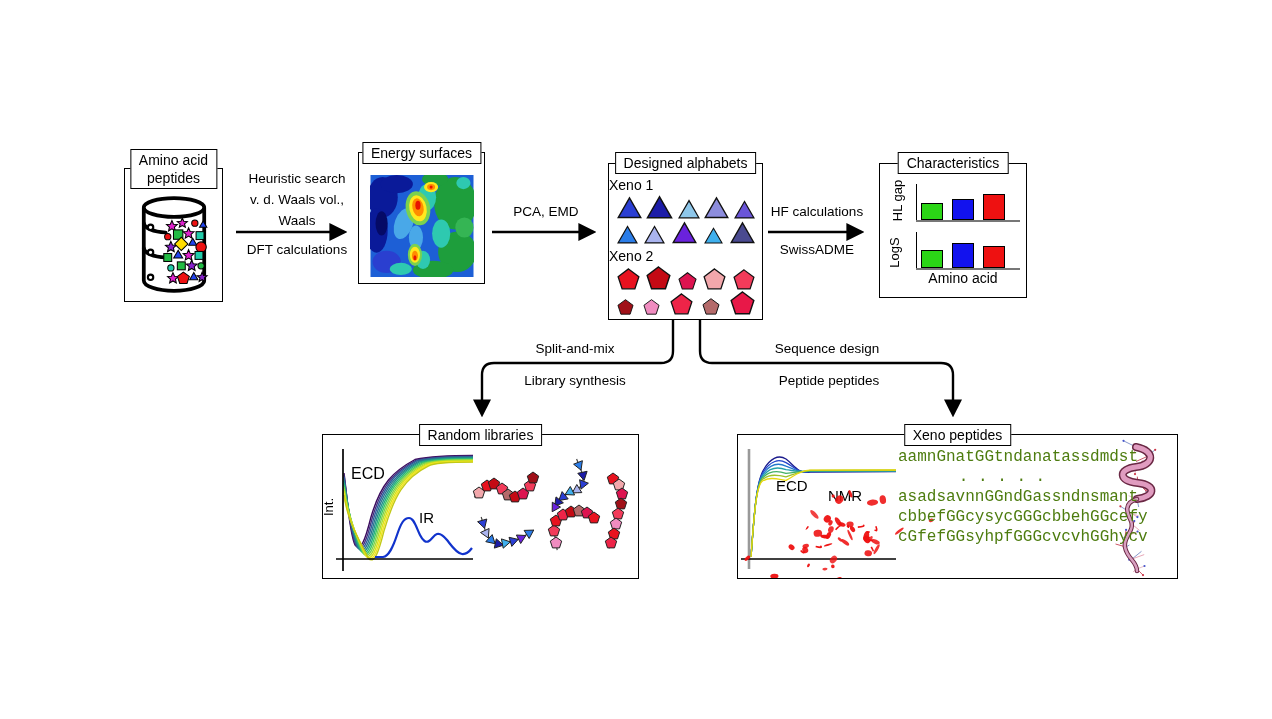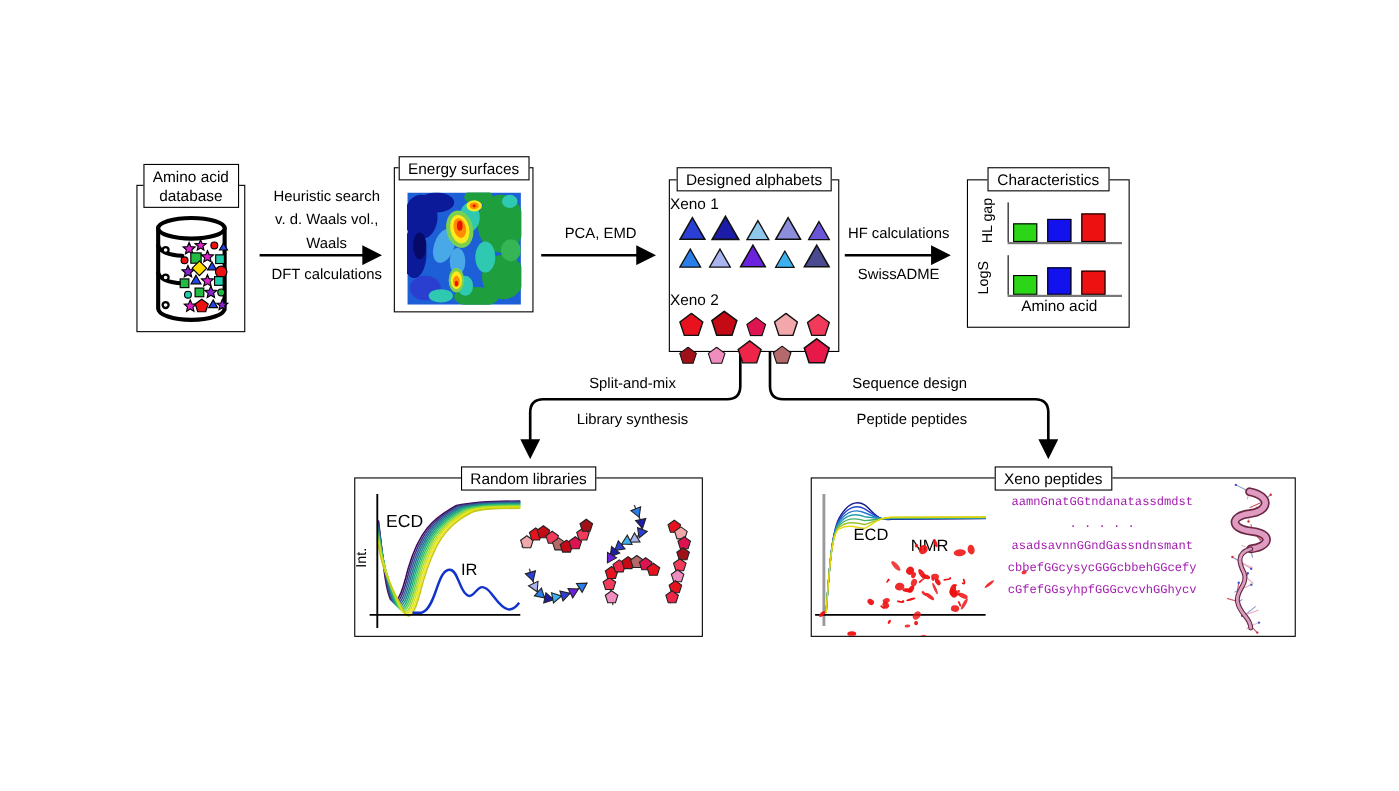--- a/index.html
+++ b/index.html
@@ -39,21 +39,21 @@
   .mini-chart .bars{position:absolute;left:41px;top:25px;width:84px;height:31px;
                     display:flex;justify-content:space-between;align-items:flex-end;}
   .mini-chart .hax{position:absolute;left:36px;top:56px;width:104px;border-top:2px solid #777;}
   .bar{width:22px;border:1.3px solid #000;box-sizing:border-box;}
   .vlab{position:absolute;width:70px;text-align:center;font-size:13px;transform:rotate(-90deg);}
   .xlab{position:absolute;left:20px;width:126px;top:106px;text-align:center;font-size:14px;}
   
   #random-lib .label-box,#xeno-pep .label-box{top:-11px;}
   .fillsvg{position:absolute;left:0;top:0;}
   .seq-block{position:absolute;left:160px;top:12px;width:208px;text-align:center;
-             font-family:"Liberation Mono",monospace;font-size:11px;line-height:20px;color:#a21caf;}
+             font-family:"Liberation Mono",monospace;font-size:16px;line-height:20px;color:#4d7c0f;}
   .svgtext{font-family:"Liberation Sans",sans-serif;fill:#000;}
 </style>
 </head>
 <body>
 
 <div class="canvas">
 
   <svg class="overlay" width="1272" height="719">
     <defs>
       <marker id="ah" viewBox="0 0 10 10" refX="7" refY="5" markerWidth="7.5" markerHeight="7.5" orient="auto">
@@ -75,21 +75,21 @@
   <div class="flabel" style="left:737px;top:203px;">HF calculations</div>
   <div class="flabel" style="left:737px;top:241px;">SwissADME</div>
   <div class="flabel" style="left:495px;top:340px;">Split-and-mix</div>
   <div class="flabel" style="left:495px;top:372px;">Library synthesis</div>
   <div class="flabel" style="left:747px;top:340px;">Sequence design</div>
   <div class="flabel" style="left:749px;top:372px;">Peptide peptides</div>
 
   <div class="node" id="amino-db">
     <div class="label-box">
       <div>Amino acid</div>
-      <div>database</div>
+      <div>peptides</div>
     </div>
     <svg class="cylinder" width="78" height="100" viewBox="0 0 74 96">
       <path d="M 8,12 L 8,82 A 29 10 0 0 0 66,82 L 66,12" fill="#fff" stroke="#000" stroke-width="3.6" stroke-linecap="round"></path>
       <ellipse cx="37" cy="12" rx="29" ry="9" fill="#fff" stroke="#000" stroke-width="3.6"></ellipse>
       <path d="M 8,27 C 9,32 17,35.5 29,36" fill="none" stroke="#000" stroke-width="3.6" stroke-linecap="round"></path>
       <path d="M 8,51 C 9,56 17,59.5 29,60" fill="none" stroke="#000" stroke-width="3.6" stroke-linecap="round"></path>
       <circle cx="14.5" cy="31" r="2.6" fill="#fff" stroke="#000" stroke-width="2"></circle>
       <circle cx="14.5" cy="55" r="2.6" fill="#fff" stroke="#000" stroke-width="2"></circle>
       <circle cx="14.5" cy="79" r="2.6" fill="#fff" stroke="#000" stroke-width="2"></circle>
       <g id="db-shapes">
@@ -209,21 +209,21 @@
                 <polygon points="15,2 1.5,25.5 28.5,25.5" fill="#3fb0ee" stroke="#111" stroke-width="1.7"></polygon>
               </svg>
             </span>
             <span class="shape-cell">
               <svg width="25" height="23" viewBox="0 0 30 27">
                 <polygon points="15,2 1.5,25.5 28.5,25.5" fill="#4a4a90" stroke="#111" stroke-width="1.7"></polygon>
               </svg>
             </span>
           </div>
         </div>
-      <div class="alpha-title" style="margin-top:21px;">Xeno 2</div>
+      <div class="alpha-title" style="margin-top:5px;">Xeno 2</div>
       <div class="shape-grid" id="xeno2-grid">
           <div class="shape-row">
             <span class="shape-cell">
               <svg width="23" height="22" viewBox="0 0 30 29">
                 <polygon points="15,1.2 28.7,11.4 23.4,27.5 6.6,27.5 1.3,11.4" fill="#e8121f" stroke="#111" stroke-width="1.7"></polygon>
               </svg>
             </span>
             <span class="shape-cell">
               <svg width="25" height="24" viewBox="0 0 30 29">
                 <polygon points="15,1.2 28.7,11.4 23.4,27.5 6.6,27.5 1.3,11.4" fill="#c40a14" stroke="#111" stroke-width="1.7"></polygon>

